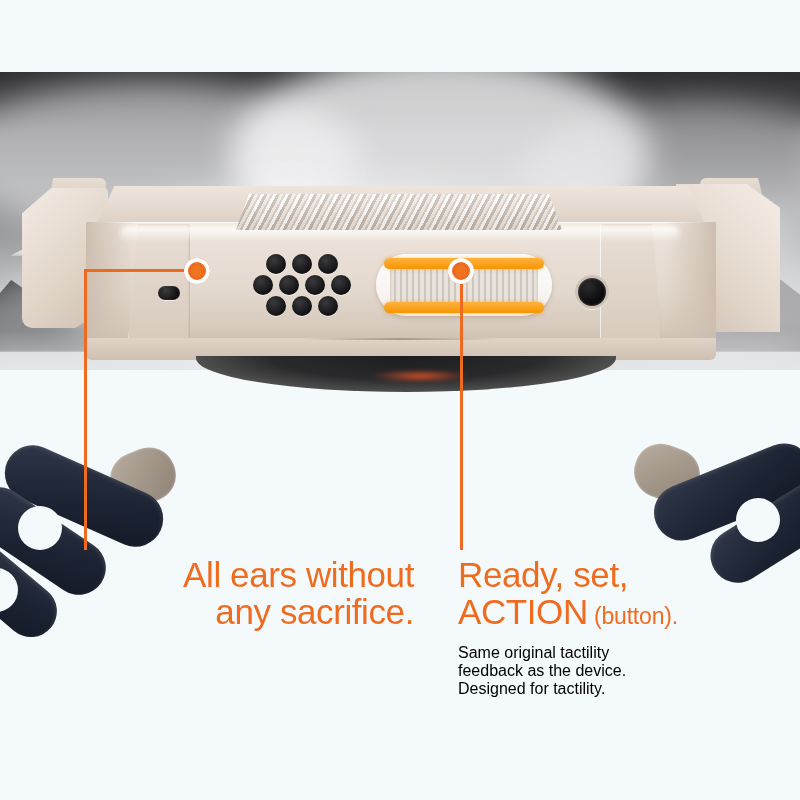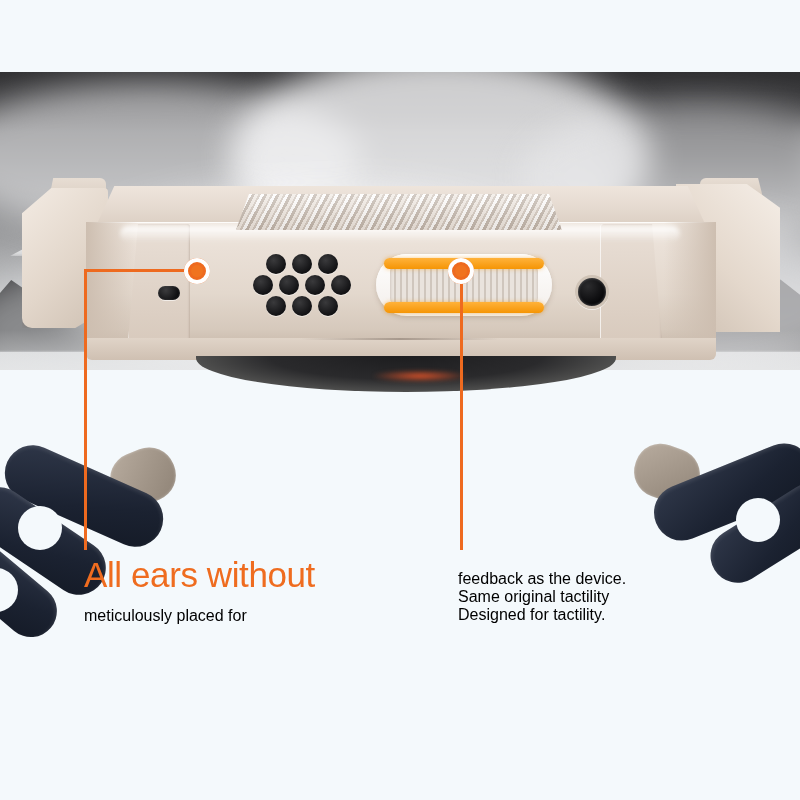--- a/index.html
+++ b/index.html
@@ -198,21 +198,21 @@
     position:absolute;width:26px;height:26px;border-radius:50%;
     background:#ee6a1f;
     box-shadow:0 0 0 4px #ffffff inset, 0 0 0 0 transparent;
   }
   .callout-dot::after{
     content:"";position:absolute;left:7px;top:7px;width:12px;height:12px;border-radius:50%;background:#f0731f;
   }
 
   
   .col{position:absolute;}
-  .col.left{left:84px;top:556px;width:330px;}
+  .col.left{left:84px;top:556px;width:330px;text-align:right;}
   .col.right{left:458px;top:556px;width:330px;}
   .headline{
     color:#ef6c1f;font-size:35px;line-height:1.06;font-weight:400;letter-spacing:-.4px;
     margin:0;
   }
   .headline .small{font-size:23px;letter-spacing:-.2px;}
   .subcopy{
     margin:14px 0 0 0;color:#1b1b1d;font-size:20.5px;line-height:1.35;font-weight:700;letter-spacing:-.3px;
   }
 </style>
@@ -311,29 +311,33 @@
   <div class="callout-line" style="left:84px;top:269px;width:112px;height:3px;"></div>
   <div class="callout-line" style="left:84px;top:269px;width:3px;height:281px;"></div>
   <div class="callout-dot" style="left:184px;top:258px;"></div>
 
   <div class="callout-line" style="left:460px;top:269px;width:3px;height:281px;"></div>
   <div class="callout-dot" style="left:448px;top:258px;"></div>
 
   <div class="col left">
     <h2 class="headline">
       <span>All ears without</span><br>
+      <span>any sacrifice.</span>
     </h2>
     <p class="subcopy">
       </p>
-      <div>meticulously placed for</div>
     <p></p>
   </div>
 
   <div class="col right">
+    <h2 class="headline">
+      <span>Ready, set,</span><br>
+      <span>ACTION</span><span class="small"> (button).</span>
+    </h2>
     <p class="subcopy">
       </p>
+      <div>Same original tactility</div>
       <div>feedback as the device.</div>
-      <div>Same original tactility</div>
       <div>Designed for tactility.</div>
     <p></p>
   </div>
 
 </div>
 
 </body></html>

